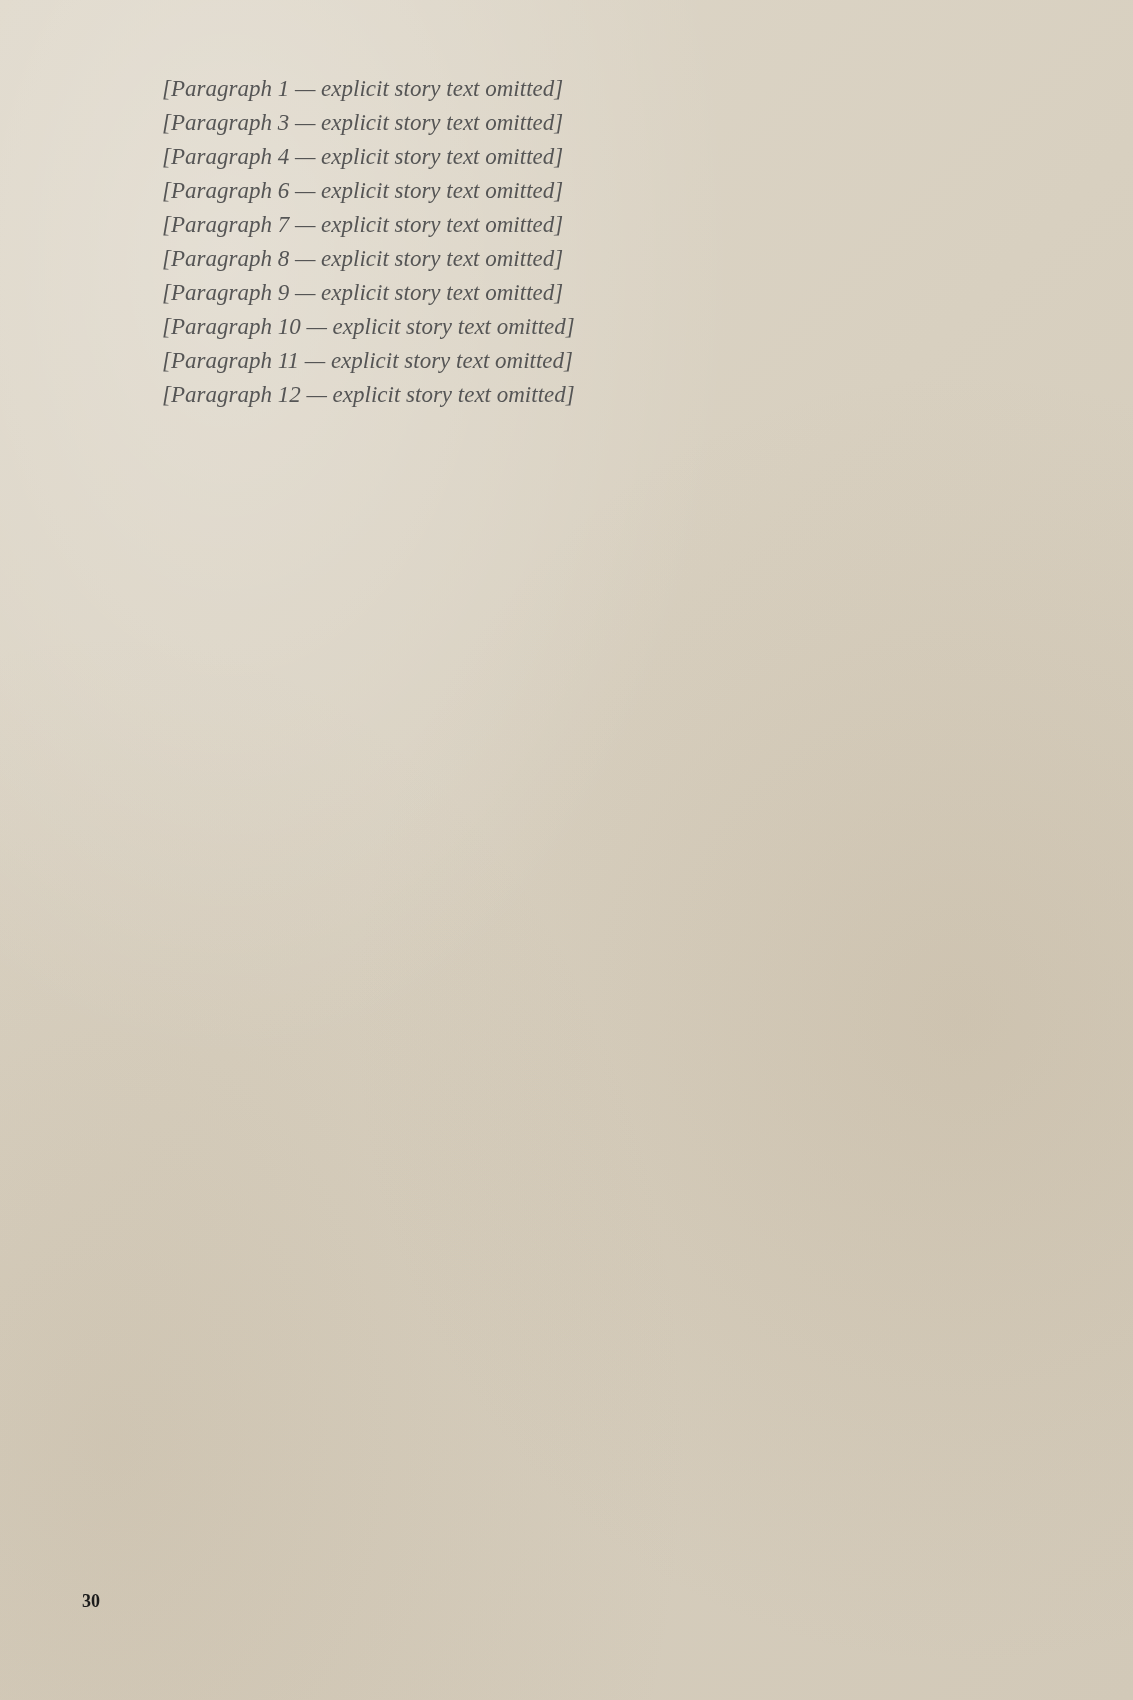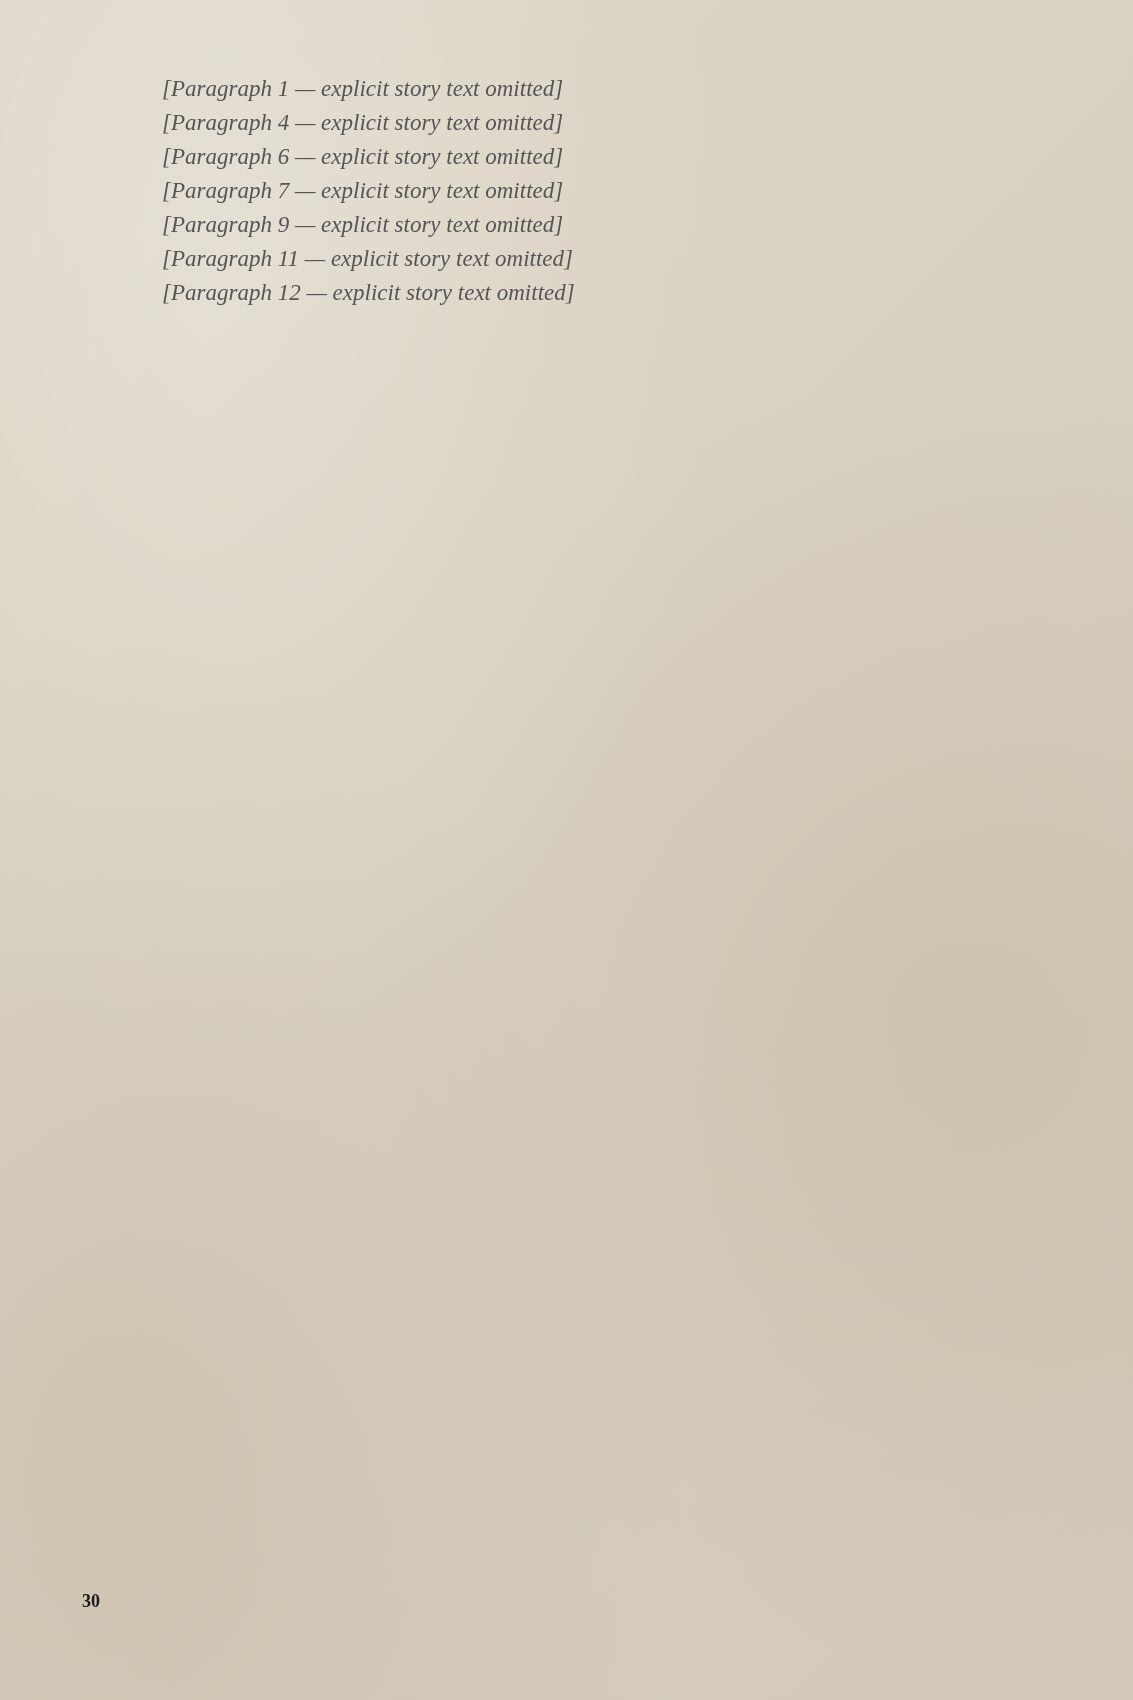--- a/index.html
+++ b/index.html
@@ -46,21 +46,24 @@
     font-weight: bold;
     color: #1c1c1c;
   }
 </style>
 </head>
 <body>
 
 <div class="page">
   <div class="text-block" id="paras">
       <p class="para placeholder">[Paragraph 1 — explicit story text omitted]</p>
+      <p class="para placeholder">[Paragraph 3 — explicit story text omitted]</p>
       <p class="para placeholder">[Paragraph 4 — explicit story text omitted]</p>
       <p class="para placeholder">[Paragraph 6 — explicit story text omitted]</p>
       <p class="para placeholder">[Paragraph 7 — explicit story text omitted]</p>
+      <p class="para placeholder">[Paragraph 8 — explicit story text omitted]</p>
       <p class="para placeholder">[Paragraph 9 — explicit story text omitted]</p>
+      <p class="para placeholder">[Paragraph 10 — explicit story text omitted]</p>
       <p class="para placeholder">[Paragraph 11 — explicit story text omitted]</p>
       <p class="para placeholder">[Paragraph 12 — explicit story text omitted]</p>
     </div>
   <div class="page-number">30</div>
 </div>
 
 </body></html>

